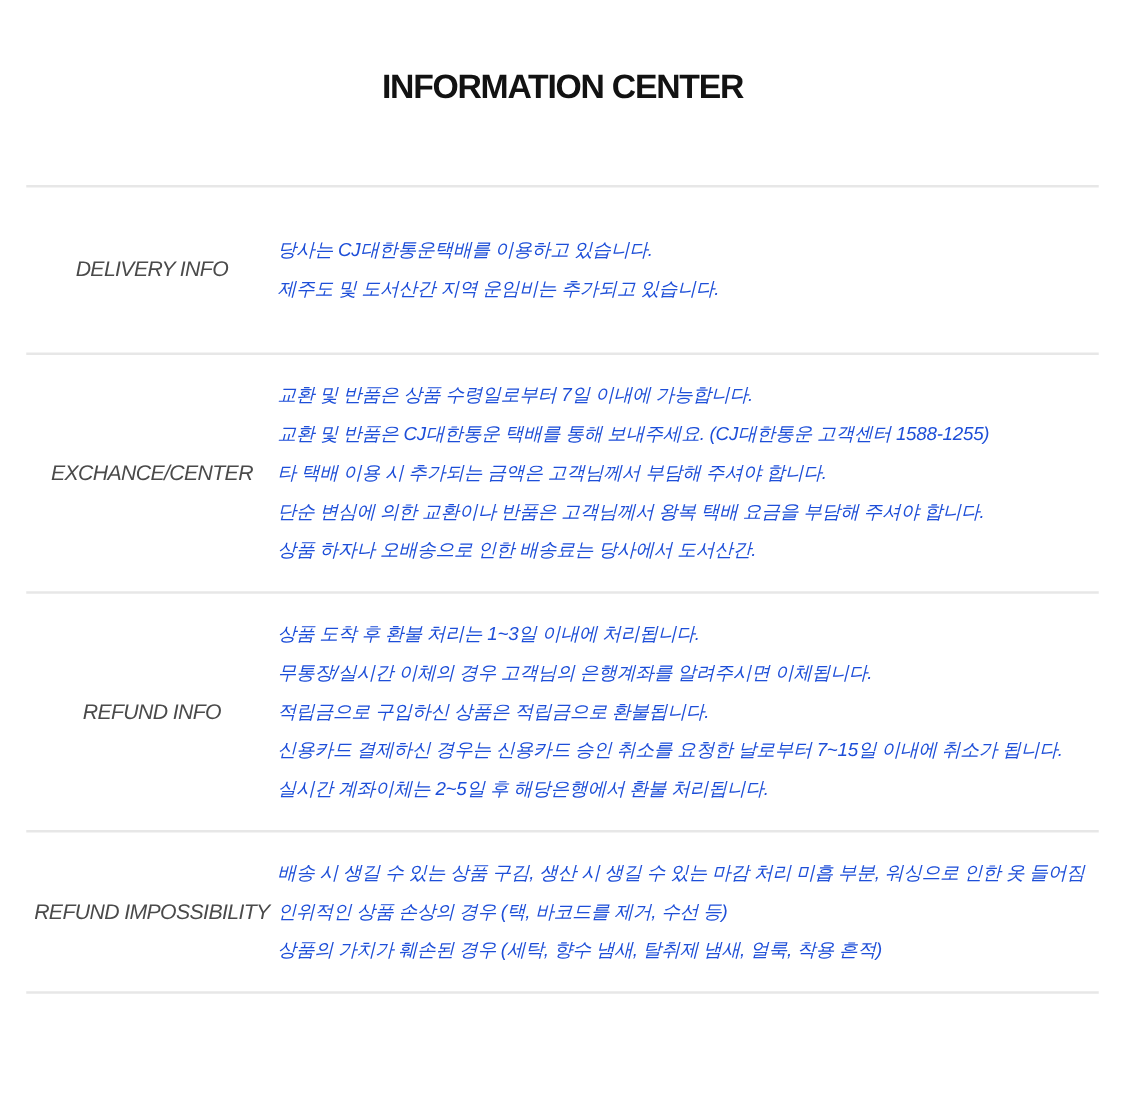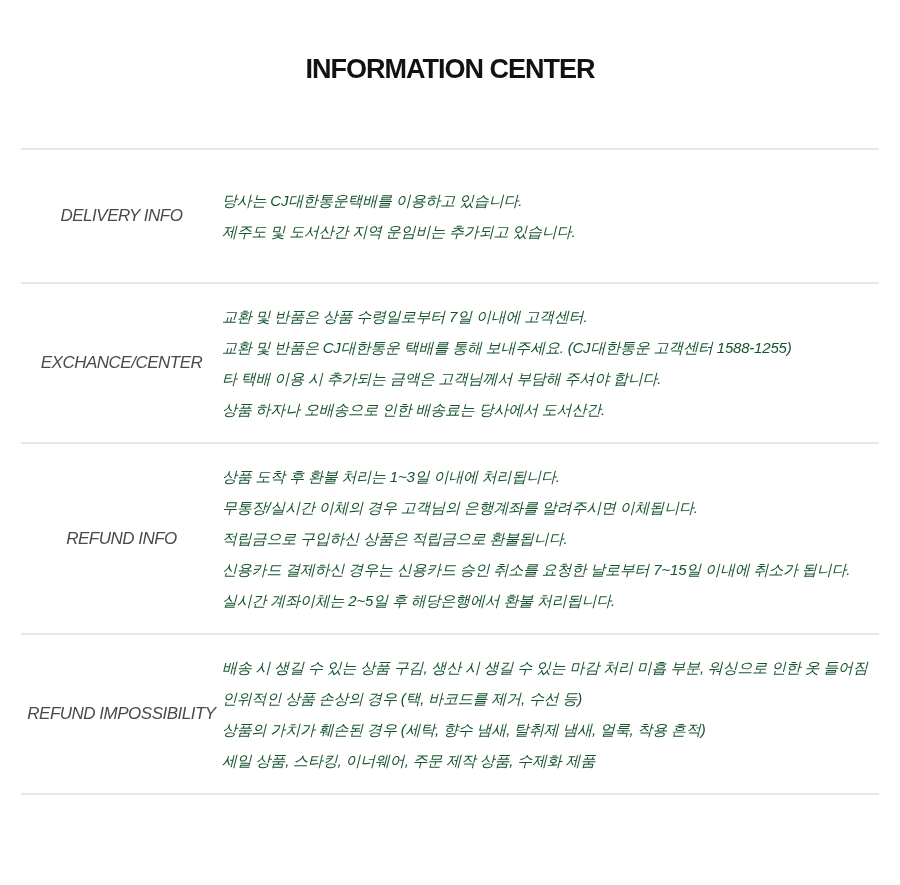--- a/index.html
+++ b/index.html
@@ -50,21 +50,21 @@
   }
   .info-content {
     flex: 1 1 auto;
     min-width: 0;
   }
   .info-line {
     margin: 0;
     font-size: 15px;
     line-height: 31px;
     letter-spacing: -0.2px;
-    color: #14532d;
+    color: #1d4ed8;
     white-space: nowrap;
   }
 </style>
 </head>
 <body>
 
 <div class="page">
 
   <h1 class="page-title">INFORMATION CENTER</h1>
 
@@ -74,23 +74,24 @@
       <div class="info-label">DELIVERY INFO</div>
       <div class="info-content">
         <p class="info-line">당사는 CJ대한통운택배를 이용하고 있습니다.</p>
         <p class="info-line">제주도 및 도서산간 지역 운임비는 추가되고 있습니다.</p>
       </div>
     </div>
 
     <div class="info-row">
       <div class="info-label">EXCHANCE/CENTER</div>
       <div class="info-content">
-        <p class="info-line">교환 및 반품은 상품 수령일로부터 7일 이내에 고객센터.</p>
+        <p class="info-line">교환 및 반품은 상품 수령일로부터 7일 이내에 가능합니다.</p>
         <p class="info-line">교환 및 반품은 CJ대한통운 택배를 통해 보내주세요. (CJ대한통운 고객센터 1588-1255)</p>
         <p class="info-line">타 택배 이용 시 추가되는 금액은 고객님께서 부담해 주셔야 합니다.</p>
+        <p class="info-line">단순 변심에 의한 교환이나 반품은 고객님께서 왕복 택배 요금을 부담해 주셔야 합니다.</p>
         <p class="info-line">상품 하자나 오배송으로 인한 배송료는 당사에서 도서산간.</p>
       </div>
     </div>
 
     <div class="info-row">
       <div class="info-label">REFUND INFO</div>
       <div class="info-content">
         <p class="info-line">상품 도착 후 환불 처리는 1~3일 이내에 처리됩니다.</p>
         <p class="info-line">무통장/실시간 이체의 경우 고객님의 은행계좌를 알려주시면 이체됩니다.</p>
         <p class="info-line">적립금으로 구입하신 상품은 적립금으로 환불됩니다.</p>
@@ -98,18 +99,17 @@
         <p class="info-line">실시간 계좌이체는 2~5일 후 해당은행에서 환불 처리됩니다.</p>
       </div>
     </div>
 
     <div class="info-row">
       <div class="info-label">REFUND IMPOSSIBILITY</div>
       <div class="info-content">
         <p class="info-line">배송 시 생길 수 있는 상품 구김, 생산 시 생길 수 있는 마감 처리 미흡 부분, 워싱으로 인한 옷 들어짐</p>
         <p class="info-line">인위적인 상품 손상의 경우 (택, 바코드를 제거, 수선 등)</p>
         <p class="info-line">상품의 가치가 훼손된 경우 (세탁, 향수 냄새, 탈취제 냄새, 얼룩, 착용 흔적)</p>
-        <p class="info-line">세일 상품, 스타킹, 이너웨어, 주문 제작 상품, 수제화 제품</p>
       </div>
     </div>
 
   </div>
 </div>
 
 </body></html>

